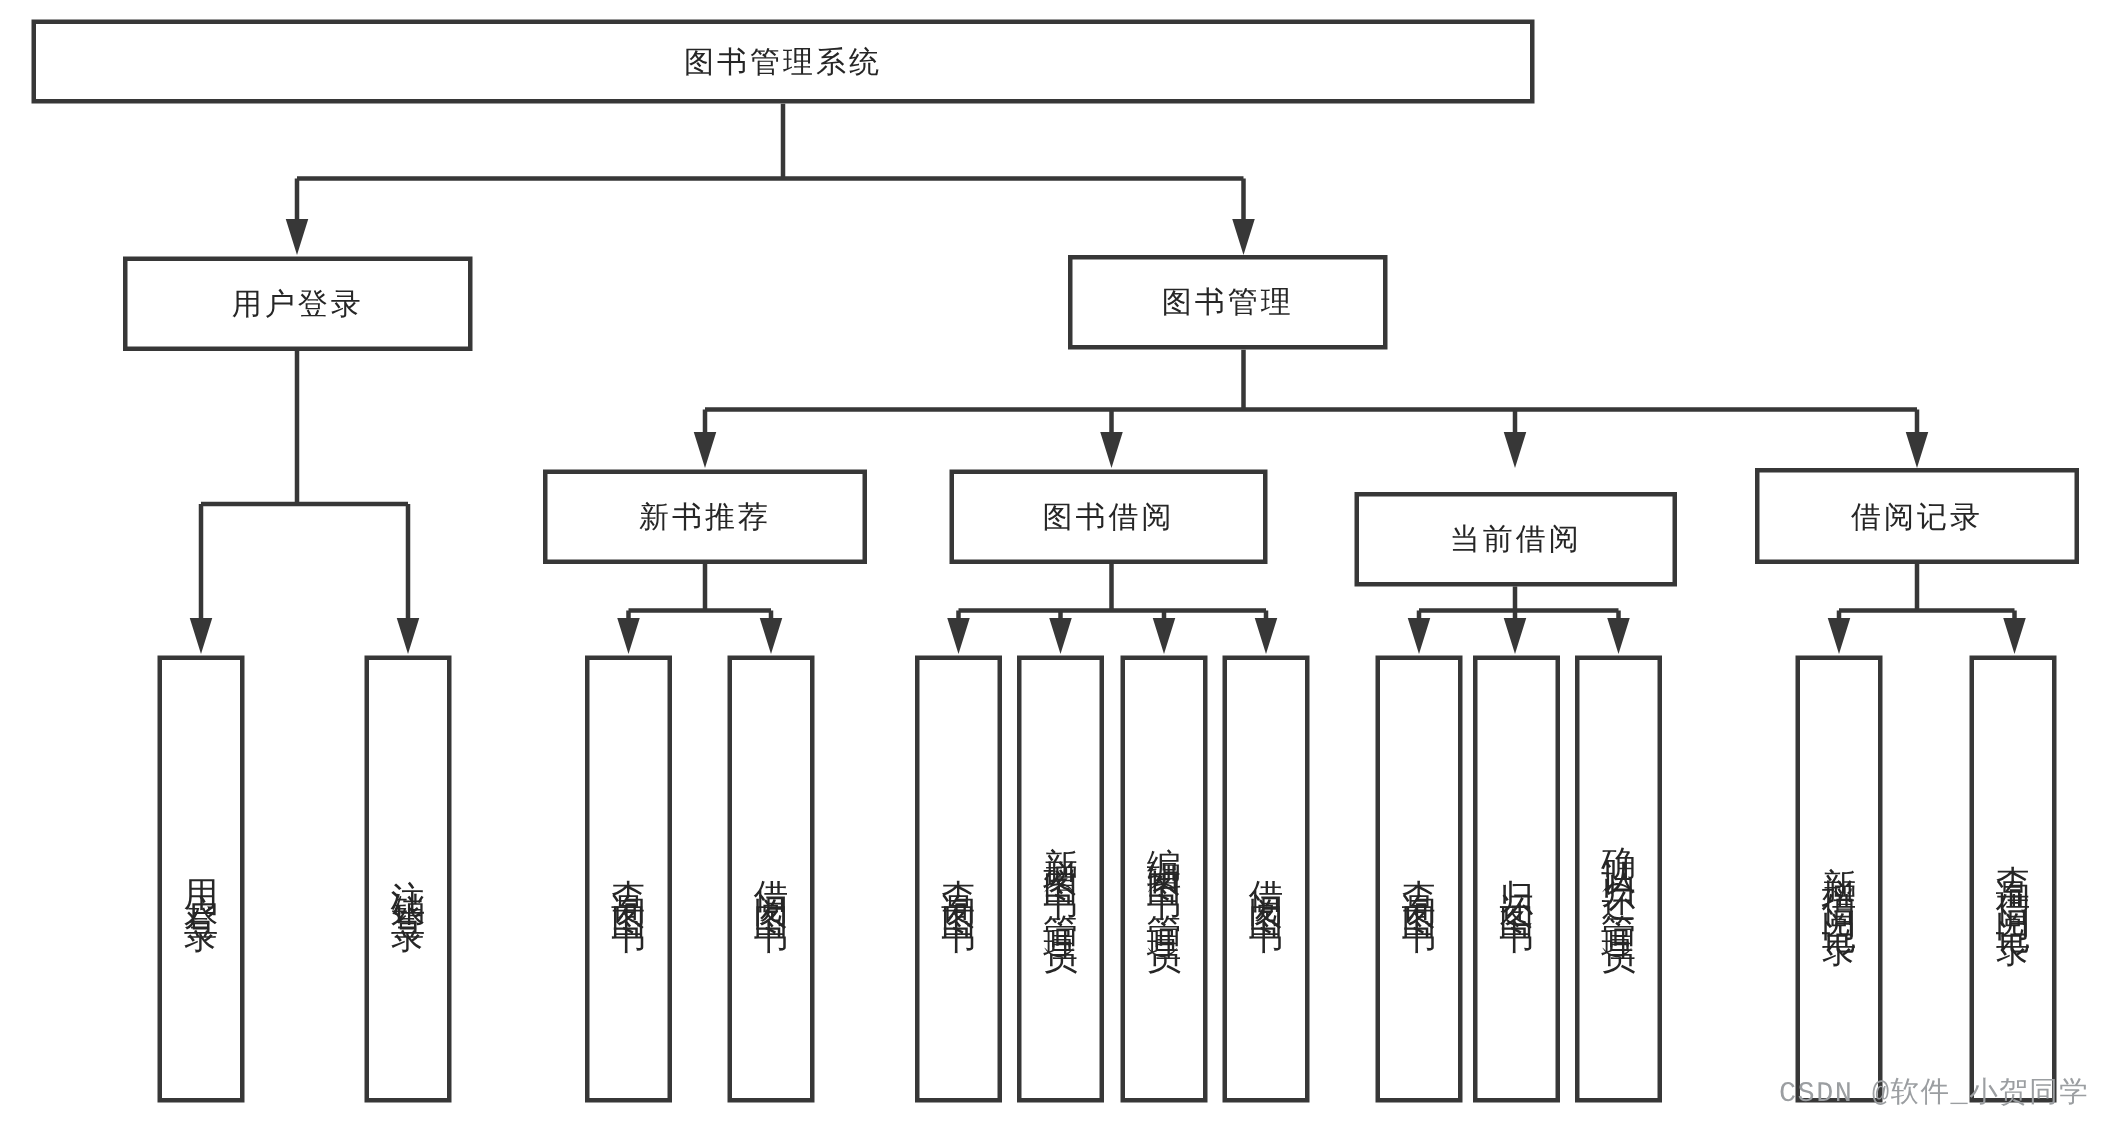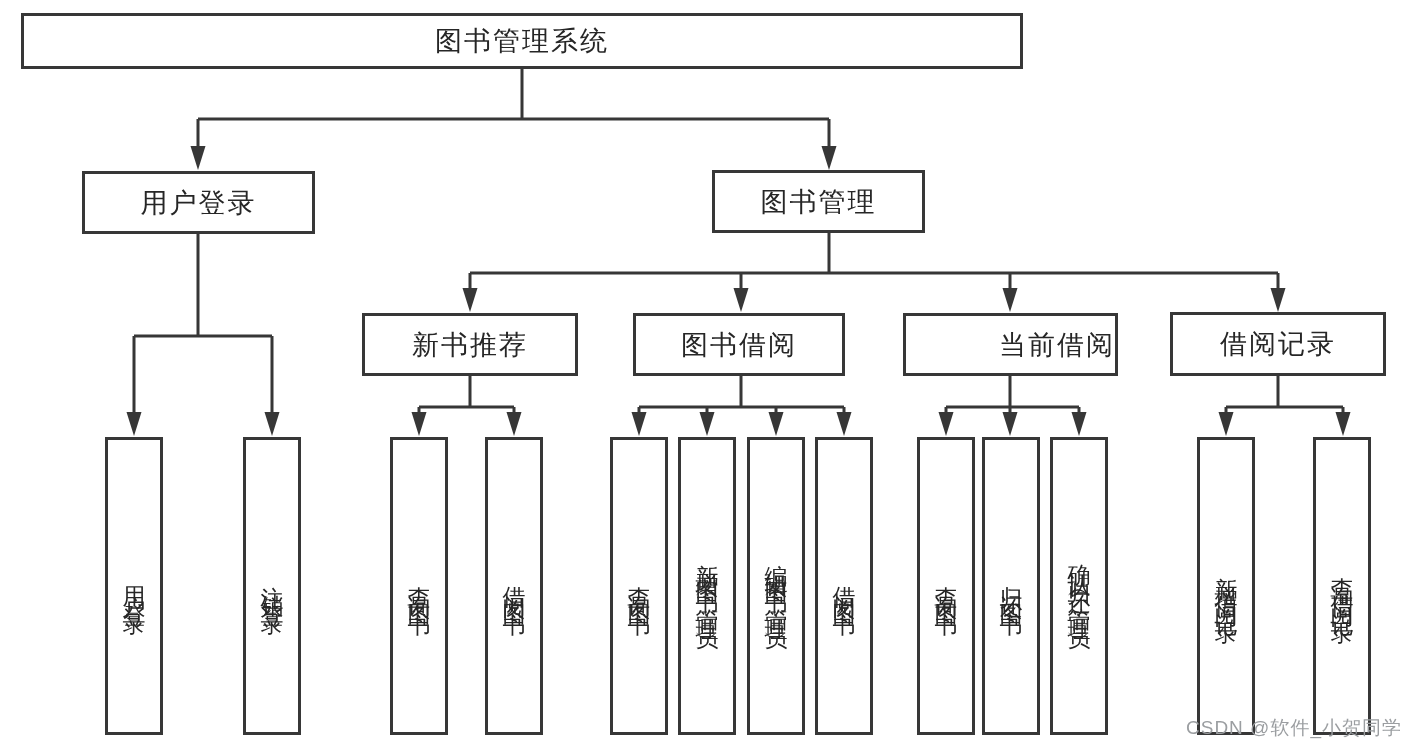--- a/index.html
+++ b/index.html
@@ -37,21 +37,21 @@
     box-sizing: border-box;
     background: #ffffff;
     border: 3px solid #373737;
     display: flex;
     align-items: center;
     justify-content: center;
     color: #262626;
     z-index: 2;
   }
   .hbox span {
-    font-size: 27px;
+    font-size: 20px;
     letter-spacing: 2px;
     white-space: nowrap;
   }
   .leaf {
     width: 58px;
     height: 298px;
     top: 437px;
   }
   .leaf span {
     writing-mode: vertical-rl;
@@ -62,20 +62,21 @@
   }
   .watermark {
     position: absolute;
     left: 1186px;
     top: 715px;
     z-index: 3;
     font-size: 19px;
     color: #9b9ea1;
     white-space: nowrap;
     letter-spacing: 1px;
+    font-family: Liberation Mono, monospace;
   }
 </style>
 </head>
 <body>
 
 <div class="stage">
 
   <svg class="connectors" viewBox="0 0 1405 747" xmlns="http://www.w3.org/2000/svg">
 
     <g>
@@ -136,21 +137,21 @@
   <div class="box hbox" style="left:712px; top:170px; width:213px; height:63px;">
     <span>图书管理</span>
   </div>
 
   <div class="box hbox" style="left:362px; top:313px; width:216px; height:63px;text-align:right;">
     <span>新书推荐</span>
   </div>
   <div class="box hbox" style="left:633px; top:313px; width:212px; height:63px;">
     <span>图书借阅</span>
   </div>
-  <div class="box hbox" style="left:903px; top:313px; width:215px; height:63px;justify-content:flex-end;">
+  <div class="box hbox" style="left:903px; top:328px; width:215px; height:63px;">
     <span>当前借阅</span>
   </div>
   <div class="box hbox" style="left:1170px; top:312px; width:216px; height:64px;">
     <span>借阅记录</span>
   </div>
 
   <div class="box leaf" style="left:105px;">
     <span>用户登录</span>
   </div>
   <div class="box leaf" style="left:243px;">

